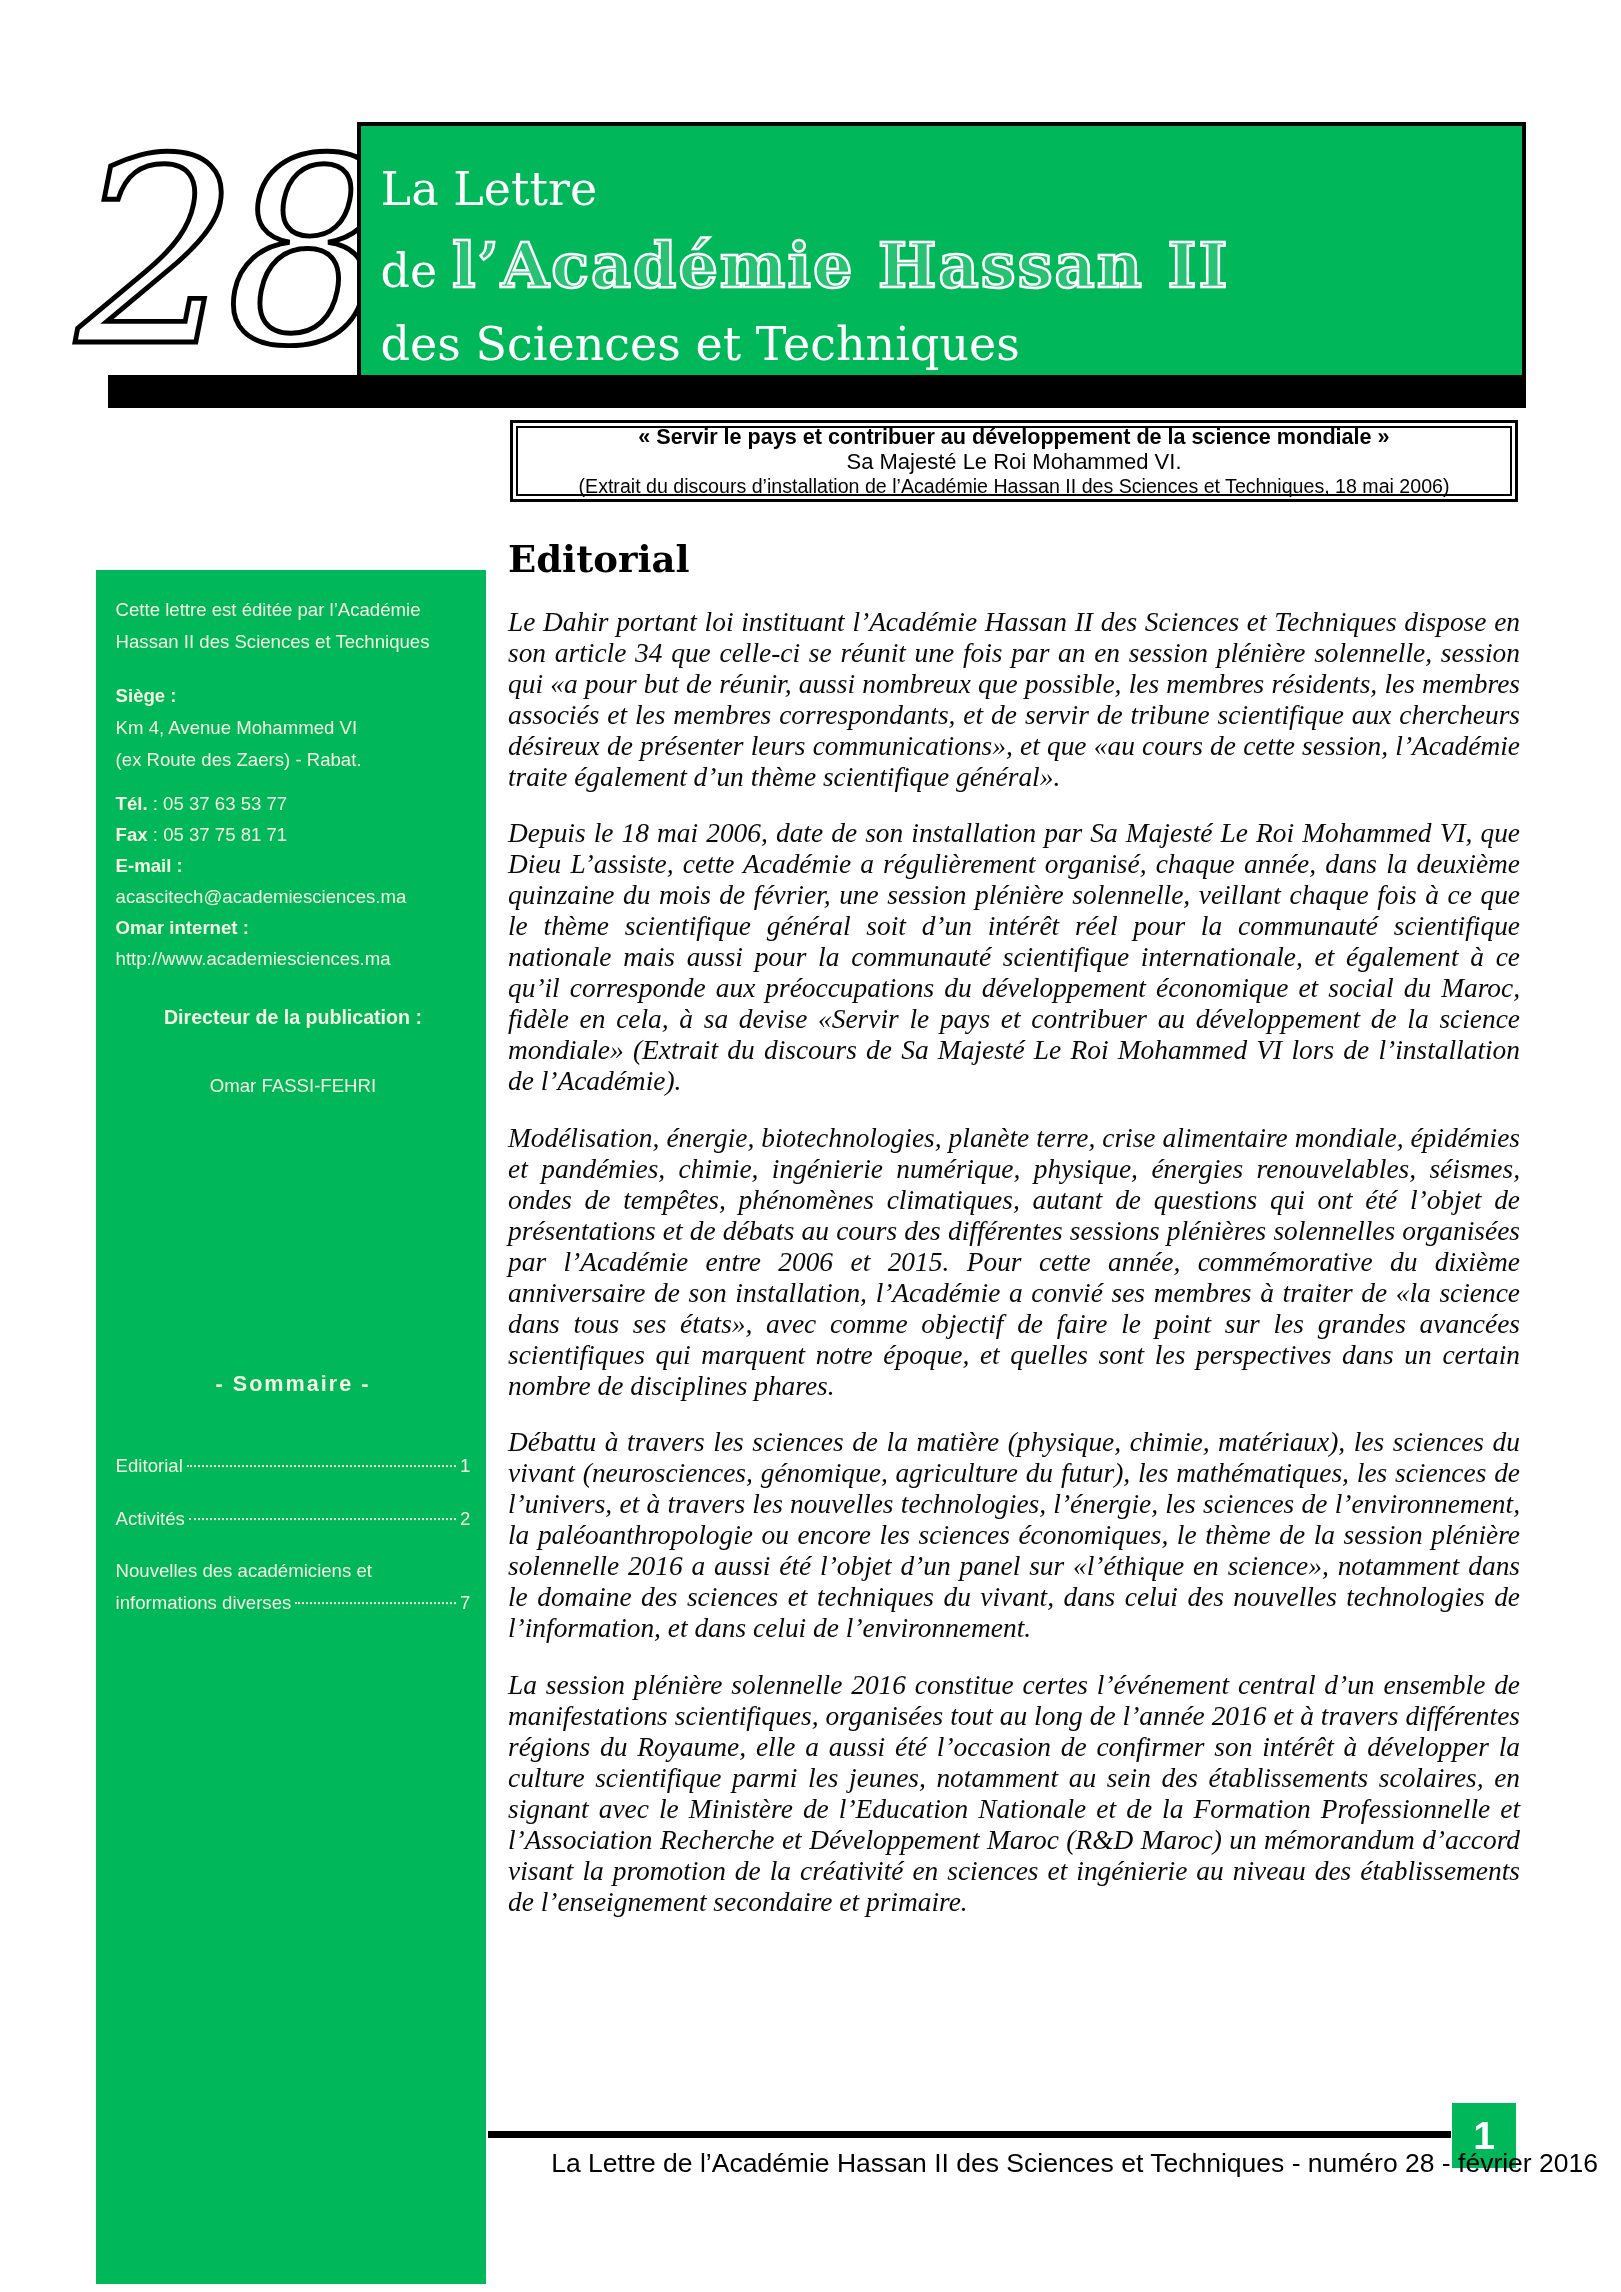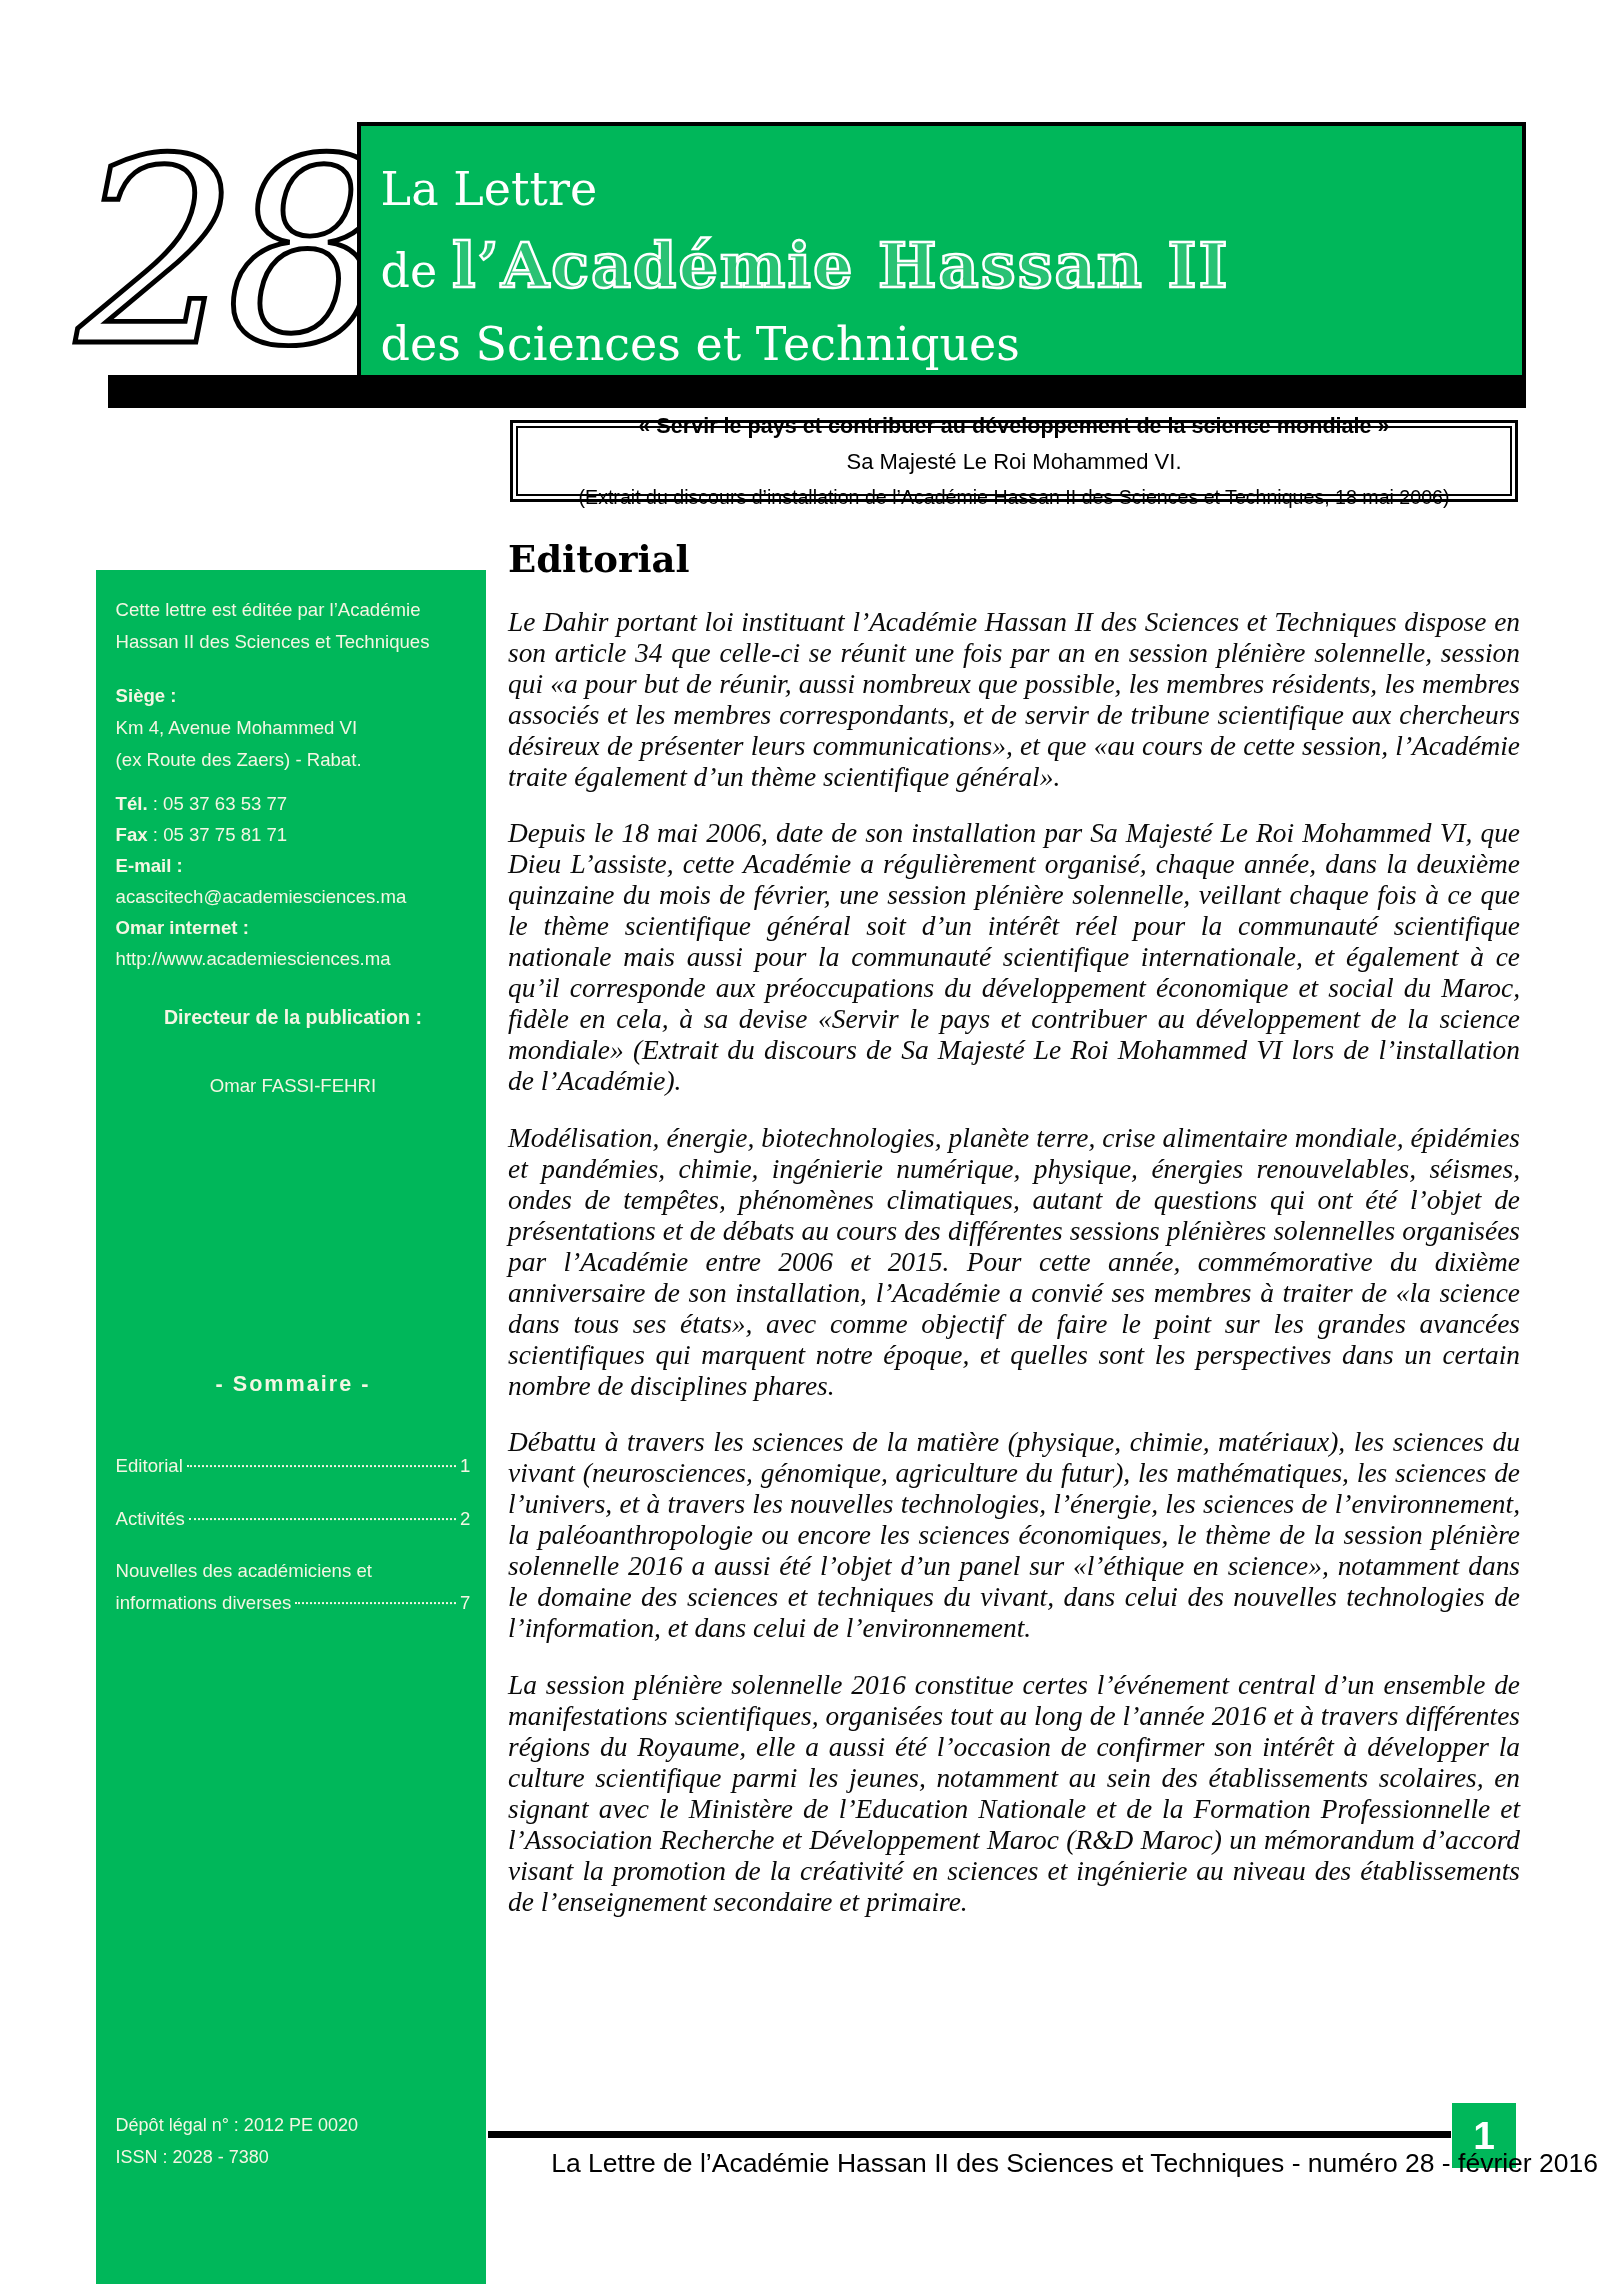--- a/index.html
+++ b/index.html
@@ -32,21 +32,21 @@
     font-size:62px;font-weight:bold;letter-spacing:2px;
     color:rgba(255,255,255,0.16);-webkit-text-stroke:2.5px #fff;
   }
   .masthead .line3{font-size:46px;line-height:55px;margin-top:7.8px;}
   
   .black-bar{position:absolute;left:108px;top:375px;width:1418px;height:33px;background:#000;}
   
   .quote-box{position:absolute;left:510px;top:420px;width:1008px;height:82px;border:3.9px solid #000;background:#fff;}
   .quote-inner{
     position:absolute;top:2.9px;left:2.9px;right:2.9px;bottom:2.9px;border:2px solid #000;
-    display:flex;flex-direction:column;justify-content:center;align-items:center;gap:12px;
+    display:flex;flex-direction:column;justify-content:center;align-items:center;gap:1px;
     text-align:center;
   }
   .quote-l1{font-size:21.6px;font-weight:bold;line-height:24.5px;}
   .quote-l2{font-size:22px;line-height:23.5px;}
   .quote-l3{font-size:19.6px;line-height:22.5px;}
   
   .sidebar{
     position:absolute;left:96px;top:522px;width:390px;height:1714px;
     background:var(--green);color:var(--cream);
     font-size:18.6px;line-height:32px;margin-top:48px;
@@ -141,24 +141,20 @@
     <div>
       <div>Nouvelles des académiciens et</div>
       <div class="toc-row toc-wrap2">
         <span>informations diverses</span>
         <span class="leader"></span>
         <span>7</span>
       </div>
     </div>
   </div>
 
-  <div class="sb sb-depot">
-    <div>Dépôt légal n° : 2012 PE 0020</div>
-    <div>ISSN : 2028 - 7380</div>
-  </div>
 </div>
 
 <div class="main-col">
   <h1>Editorial</h1>
   <p>Le Dahir portant loi instituant l’Académie Hassan II des Sciences et Techniques dispose en son article 34 que celle-ci se réunit une fois par an en session plénière solennelle, session qui «a pour but de réunir, aussi nombreux que possible, les membres résidents, les membres associés et les membres correspondants, et de servir de tribune scientifique aux chercheurs désireux de présenter leurs communications», et que «au cours de cette session, l’Académie traite également d’un thème scientifique général».</p>
   <p>Depuis le 18 mai 2006, date de son installation par Sa Majesté Le Roi Mohammed VI, que Dieu L’assiste, cette Académie a régulièrement organisé, chaque année, dans la deuxième quinzaine du mois de février, une session plénière solennelle, veillant chaque fois à ce que le thème scientifique général soit d’un intérêt réel pour la communauté scientifique nationale mais aussi pour la communauté scientifique internationale, et également à ce qu’il corresponde aux préoccupations du développement économique et social du Maroc, fidèle en cela, à sa devise «Servir le pays et contribuer au développement de la science mondiale» (Extrait du discours de Sa Majesté Le Roi Mohammed VI lors de l’installation de l’Académie).</p>
   <p>Modélisation, énergie, biotechnologies, planète terre, crise alimentaire mondiale, épidémies et pandémies, chimie, ingénierie numérique, physique, énergies renouvelables, séismes, ondes de tempêtes, phénomènes climatiques, autant de questions qui ont été l’objet de présentations et de débats au cours des différentes sessions plénières solennelles organisées par l’Académie entre 2006 et 2015. Pour cette année, commémorative du dixième anniversaire de son installation, l’Académie a convié ses membres à traiter de «la science dans tous ses états», avec comme objectif de faire le point sur les grandes avancées scientifiques qui marquent notre époque, et quelles sont les perspectives dans un certain nombre de disciplines phares.</p>
   <p>Débattu à travers les sciences de la matière (physique, chimie, matériaux), les sciences du vivant (neurosciences, génomique, agriculture du futur), les mathématiques, les sciences de l’univers, et à travers les nouvelles technologies, l’énergie, les sciences de l’environnement, la paléoanthropologie ou encore les sciences économiques, le thème de la session plénière solennelle 2016 a aussi été l’objet d’un panel sur «l’éthique en science», notamment dans le domaine des sciences et techniques du vivant, dans celui des nouvelles technologies de l’information, et dans celui de l’environnement.</p>
   <p>La session plénière solennelle 2016 constitue certes l’événement central d’un ensemble de manifestations scientifiques, organisées tout au long de l’année 2016 et à travers différentes régions du Royaume, elle a aussi été l’occasion de confirmer son intérêt à développer la culture scientifique parmi les jeunes, notamment au sein des établissements scolaires, en signant avec le Ministère de l’Education Nationale et de la Formation Professionnelle et l’Association Recherche et Développement Maroc (R&amp;D Maroc) un mémorandum d’accord visant la promotion de la créativité en sciences et ingénierie au niveau des établissements de l’enseignement secondaire et primaire.</p>
 </div>

